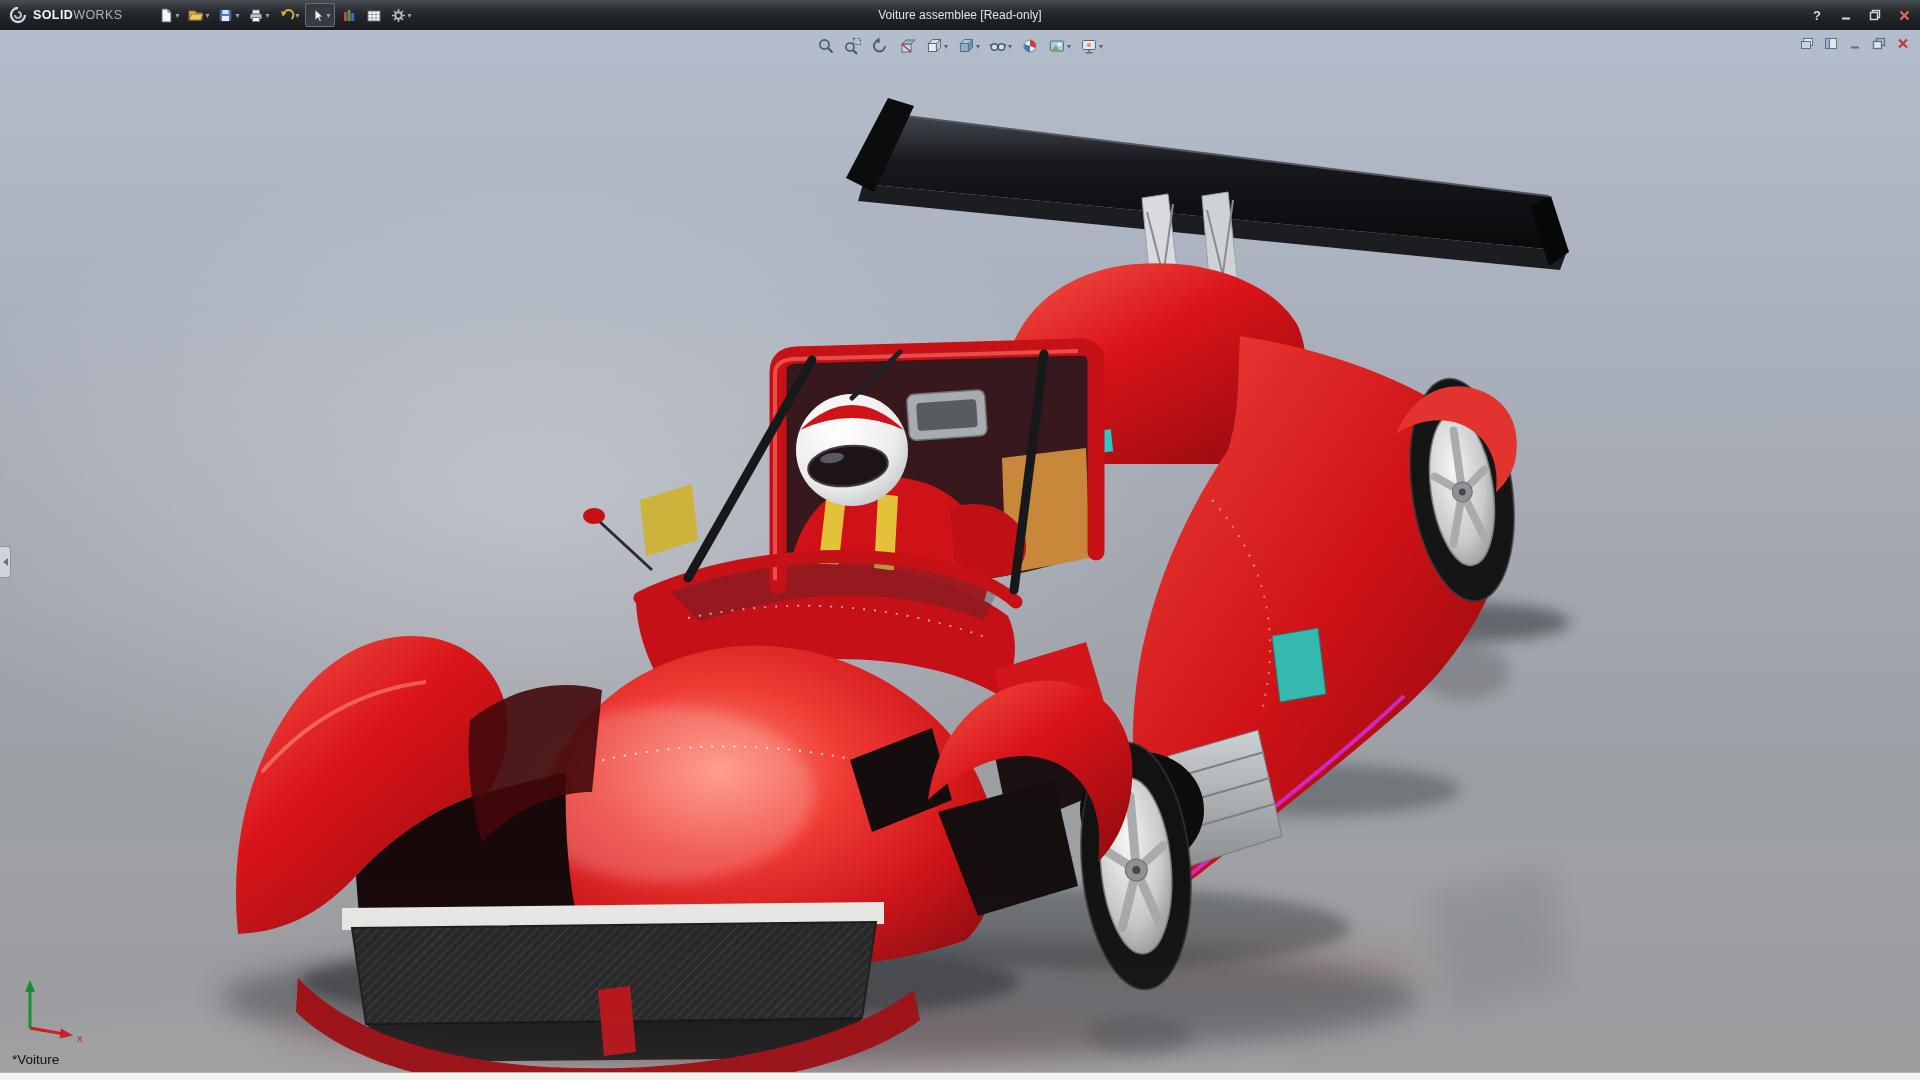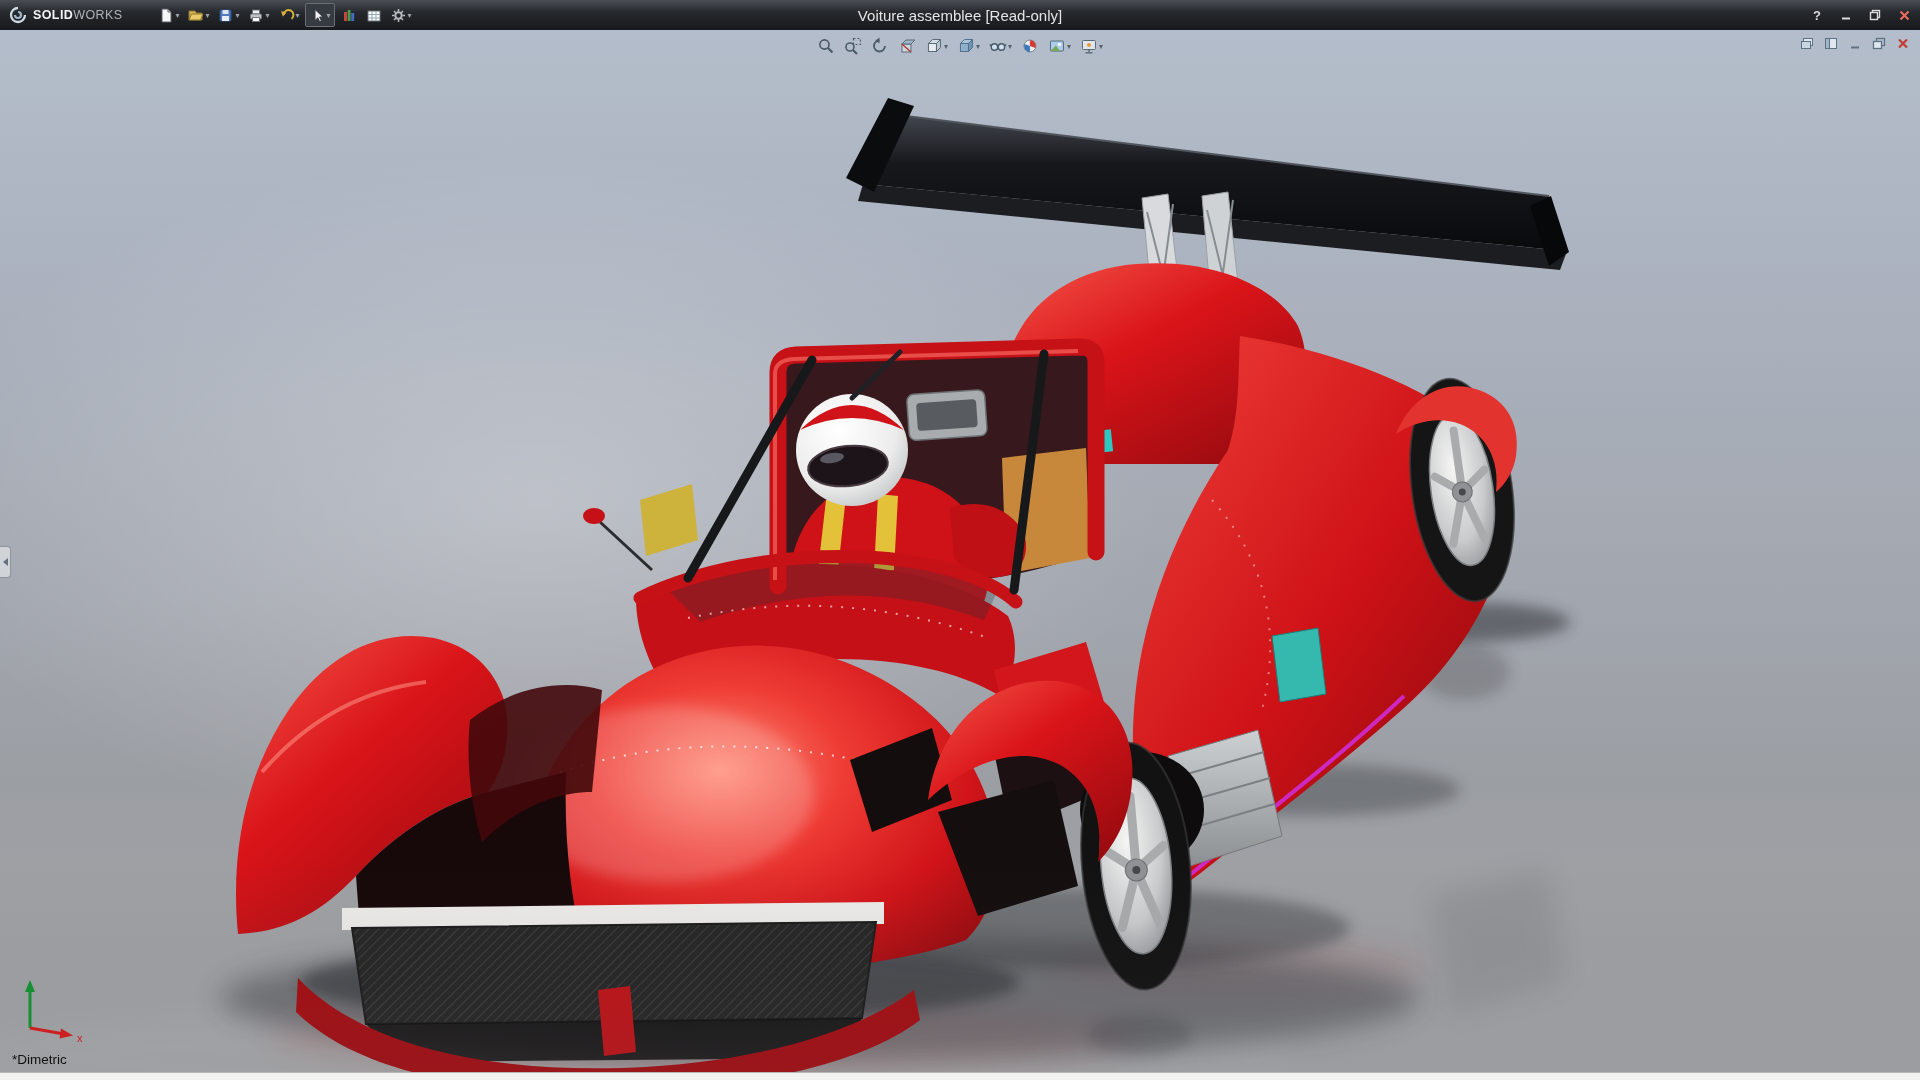--- a/index.html
+++ b/index.html
@@ -14,21 +14,21 @@
   .brand { display:flex; align-items:center; gap:5px; padding:0 14px 0 8px; }
   .brand-text { font-size:12.5px; letter-spacing:.4px; }
   .brand-bold { font-weight:bold; color:#f2f4f6;margin-top:38px; }
   .brand-light { font-weight:normal; color:#aeb4ba; }
   .tb-tools { display:flex; align-items:center; gap:2px; margin-left:18px; }
   .tb-btn { display:flex; align-items:center; justify-content:center; height:24px; padding:0 3px; border-radius:2px; }
   .tb-btn.active { border:1px solid #6a7076; background:#363b41; }
   .caret { font-size:8px; color:#9aa1a8; margin-left:1px; }
   .win-title {
     position:absolute; left:50%; top:50%; transform:translate(-50%,-50%);
-    font-size:15px; color:#e2e4e6; white-space:nowrap;
+    font-size:12px; color:#e2e4e6; white-space:nowrap;
   }
   .win-controls { position:absolute; right:6px; top:0; height:30px; display:flex; align-items:center; gap:9px; }
   .win-btn { display:flex; align-items:center; justify-content:center; width:20px; height:18px; }
   .help-glyph { font-size:13px; color:#d8dadd; font-weight:bold; }
 
   
   .viewport {
     position:relative; width:1920px; height:1042px;
     background:linear-gradient(180deg,#b4bdcb 0%,#adb5c2 18%,#a8aeb9 35%,#a2a6ae 55%,#9b9ea3 72%,#a0a2a5 88%,#a8a9ab 100%);
   }
@@ -470,16 +470,16 @@
   </div>
 
   <svg class="triad" width="82" height="74" viewBox="0 0 82 74">
     <line x1="16" y1="56" x2="16" y2="18" stroke="#159032" stroke-width="3"></line>
     <polygon points="16,8 11,20 21,20" fill="#159032"></polygon>
     <line x1="16" y1="56" x2="50" y2="62" stroke="#cc1f1f" stroke-width="3"></line>
     <polygon points="59,63.5 47,56.5 45.5,66.5" fill="#cc1f1f"></polygon>
     <text x="63" y="70" font-size="11" fill="#cc1f1f" font-family="Liberation Sans, sans-serif">x</text>
   </svg>
 
-  <div class="orientation-label">*Dimetric</div>
+  <div class="orientation-label">*Voiture</div>
 </div>
 
 <div class="statusbar"></div>
 
 </body></html>

